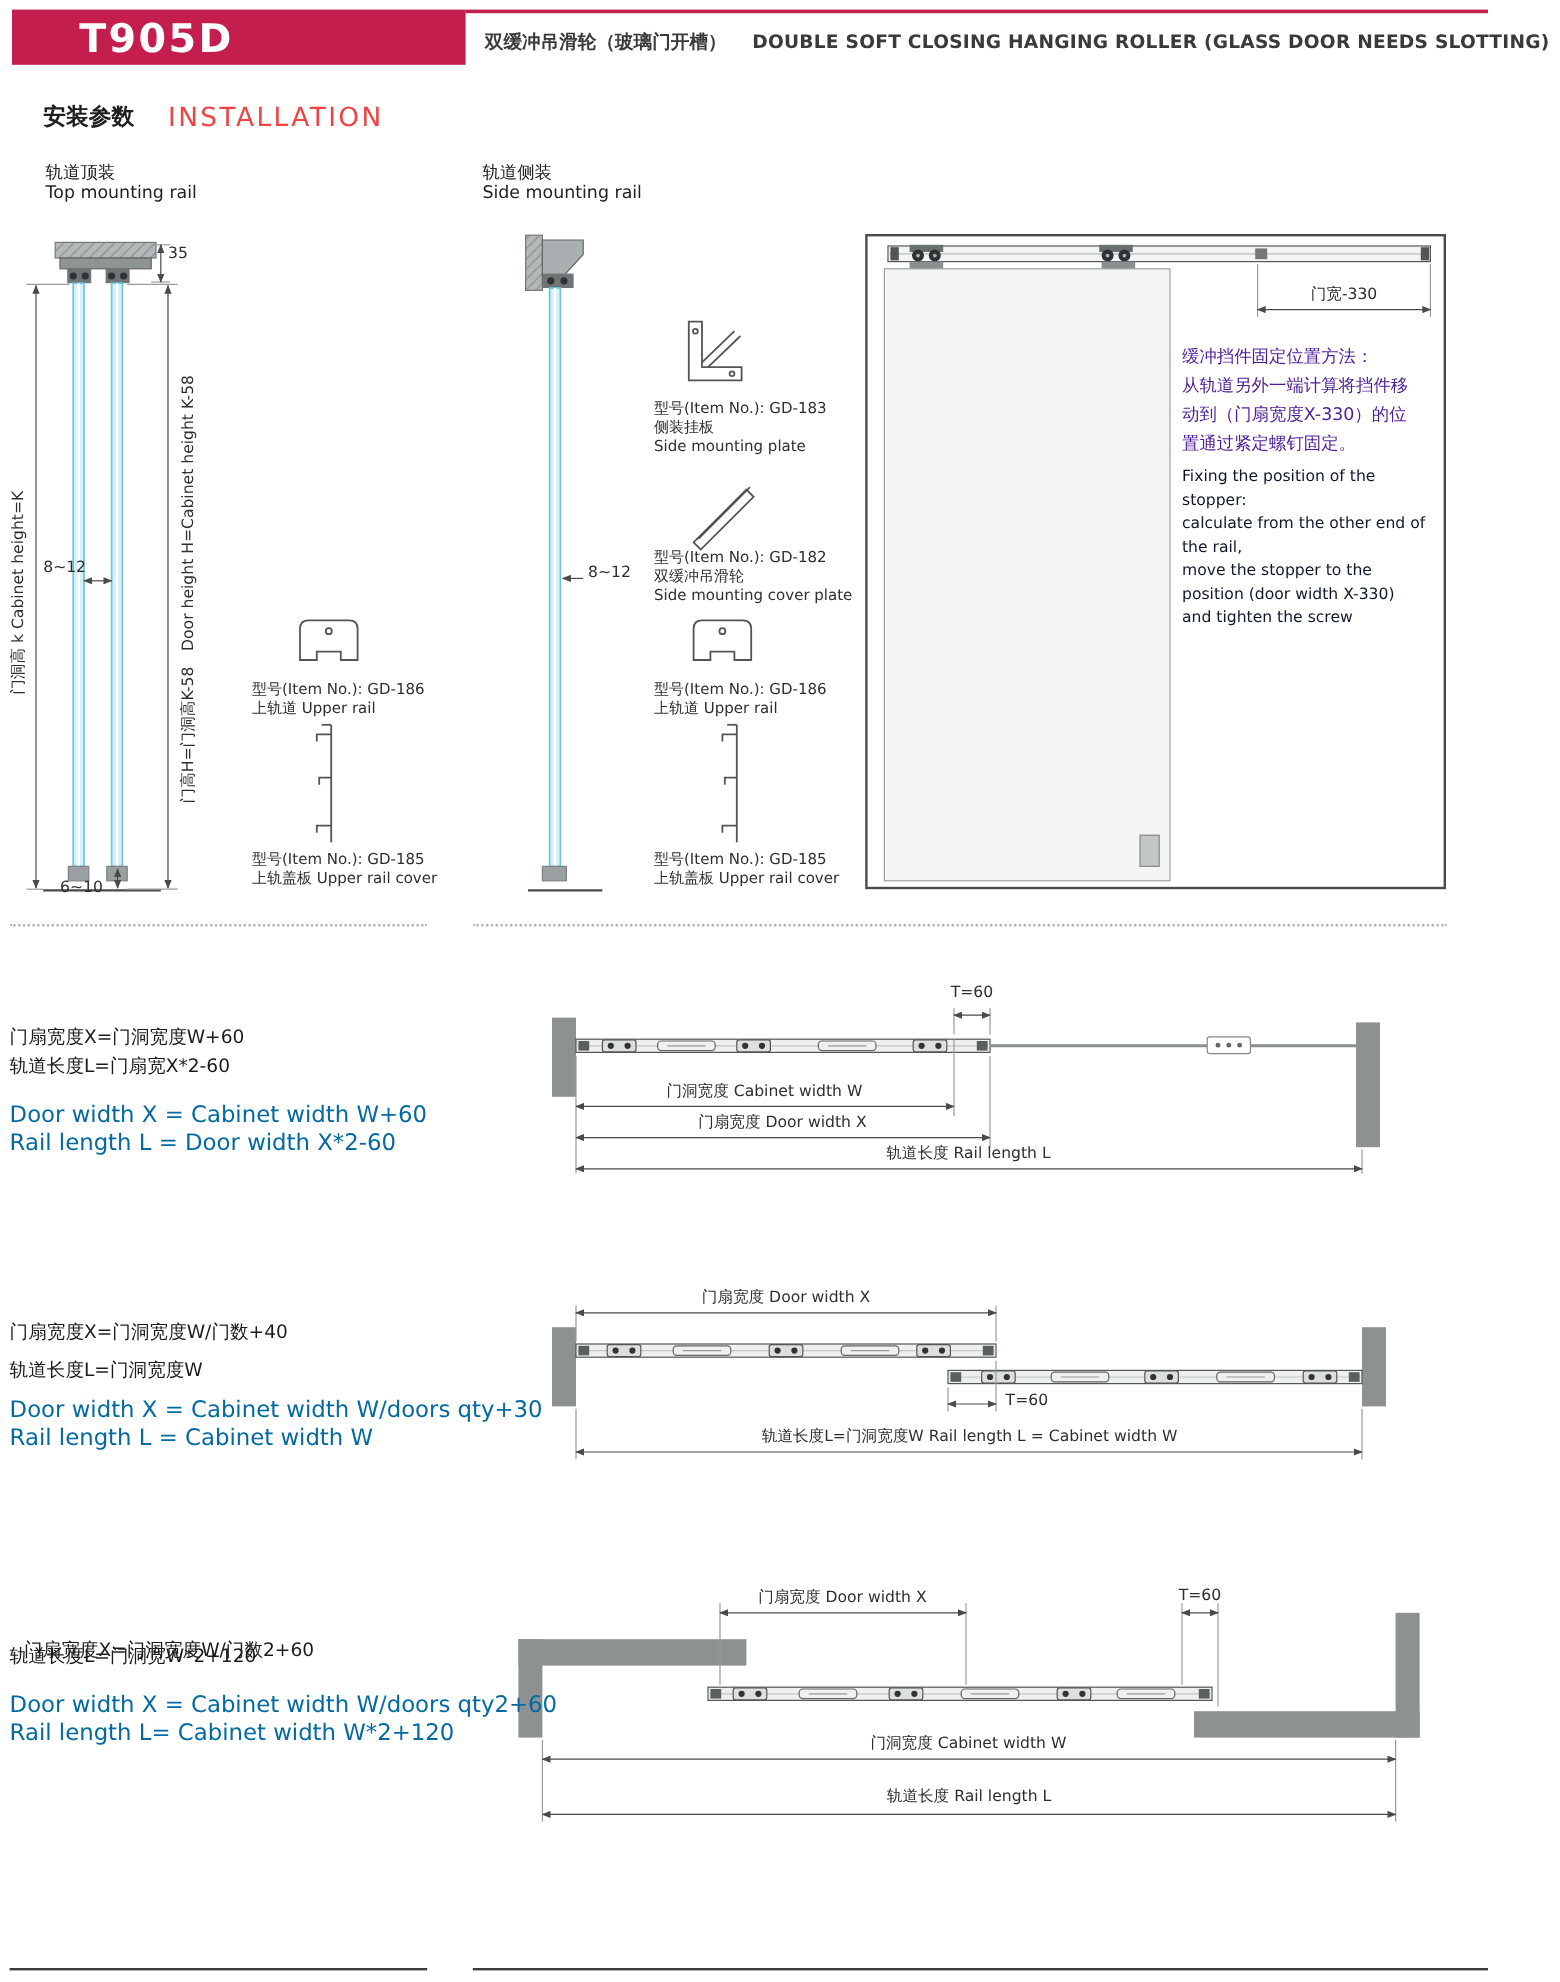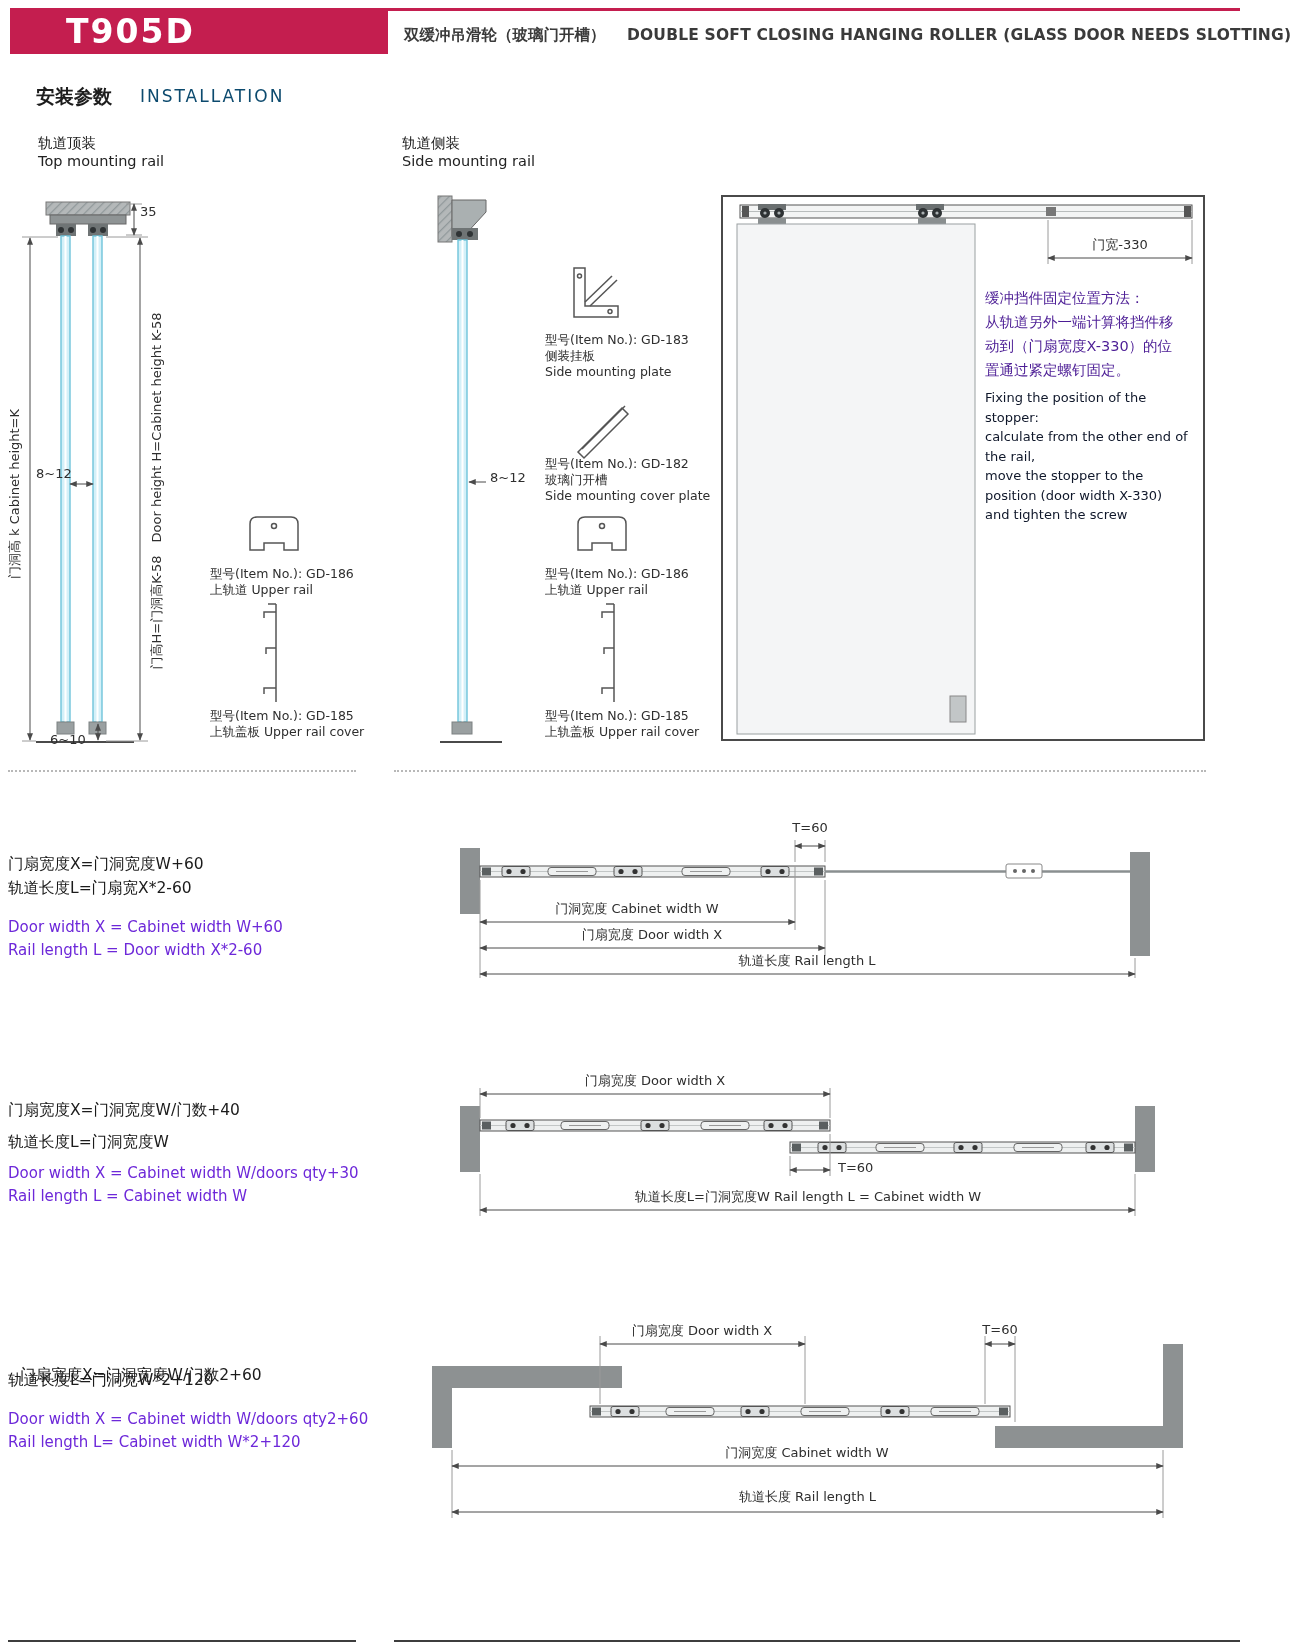--- a/index.html
+++ b/index.html
@@ -6,27 +6,27 @@
   .page{position:relative;width:1300px;height:1652px;background:#fff;overflow:hidden;
         font-family:"DejaVu Sans","Liberation Sans",sans-serif;color:#222;}
   .abs{position:absolute;}
   .art{position:absolute;left:0;top:0;width:1300px;height:1652px;pointer-events:none;}
   .banner{background:#c41e4f;color:#fff;display:flex;align-items:center;}
   .banner span{font-size:33px;font-weight:bold;letter-spacing:2px;padding-left:28px;margin-left:28px;}
   .rule{background:#c41e4f;}
   .subtitle{font-size:15.5px;font-weight:600;color:#3a3a3a;white-space:nowrap;}
   .subtitle .en{margin-left:16px;letter-spacing:.2px;}
   .sec-zh{font-size:19px;font-weight:bold;color:#1d1d1d;white-space:nowrap;}
-  .sec-en{font-size:17px;color:#0c4a6e;letter-spacing:2px;white-space:nowrap;}
+  .sec-en{font-size:22px;color:#ef4444;letter-spacing:2px;white-space:nowrap;}
   .subt{font-size:14.5px;color:#222;white-space:nowrap;}
   .dim{font-size:13px;color:#2e2e2e;white-space:nowrap;}
   .dimc{text-align:center;}
   .part{font-size:12.5px;line-height:16px;color:#2e2e2e;white-space:nowrap;}
   .formula-zh{font-size:15.5px;color:#1b1b1b;white-space:nowrap;}
-  .formula-en{font-size:15px;color:#6d28d9;white-space:nowrap;}
+  .formula-en{font-size:19px;color:#0369a1;white-space:nowrap;}
   .vlabel{transform-origin:0 0;transform:rotate(-90deg);text-align:center;
           font-size:13px;color:#2e2e2e;white-space:nowrap;}
   .pre{white-space:pre-line;}
   .note-zh{font-size:14.5px;line-height:24px;color:#4c1d95;}
   .note-en{font-size:13px;line-height:19.5px;color:#0f172a;}
   .dotted{border-top:2px dotted #b8b8b8;height:0;}
   .footline{background:#3d3d3d;height:2px;}
 </style>
 </head>
 <body>
@@ -284,21 +284,21 @@
   <div class="abs subt" style="left:402px;top:134px;">轨道侧装</div>
   <div class="abs subt" style="left:402px;top:153px;">Side mounting rail</div>
   <div class="abs dim" style="left:490px;top:470px;">8~12</div>
   <div class="abs part" style="left:545px;top:332px;">
     <div>型号(Item No.): GD-183</div>
     <div>侧装挂板</div>
     <div>Side mounting plate</div>
   </div>
   <div class="abs part" style="left:545px;top:456px;">
     <div>型号(Item No.): GD-182</div>
-    <div>玻璃门开槽</div>
+    <div>双缓冲吊滑轮</div>
     <div>Side mounting cover plate</div>
   </div>
   <div class="abs part" style="left:545px;top:566px;">
     <div>型号(Item No.): GD-186</div>
     <div>上轨道 Upper rail</div>
   </div>
   <div class="abs part" style="left:545px;top:708px;">
     <div>型号(Item No.): GD-185</div>
     <div>上轨盖板 Upper rail cover</div>
   </div>

